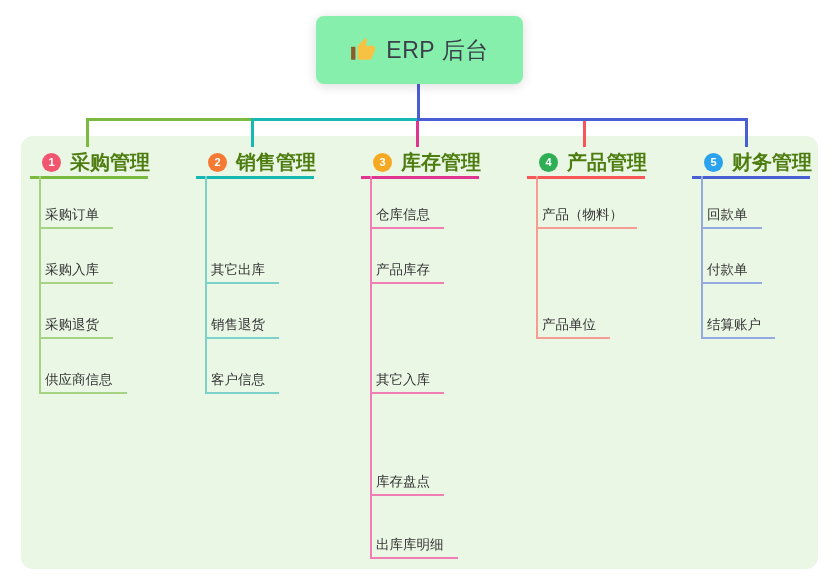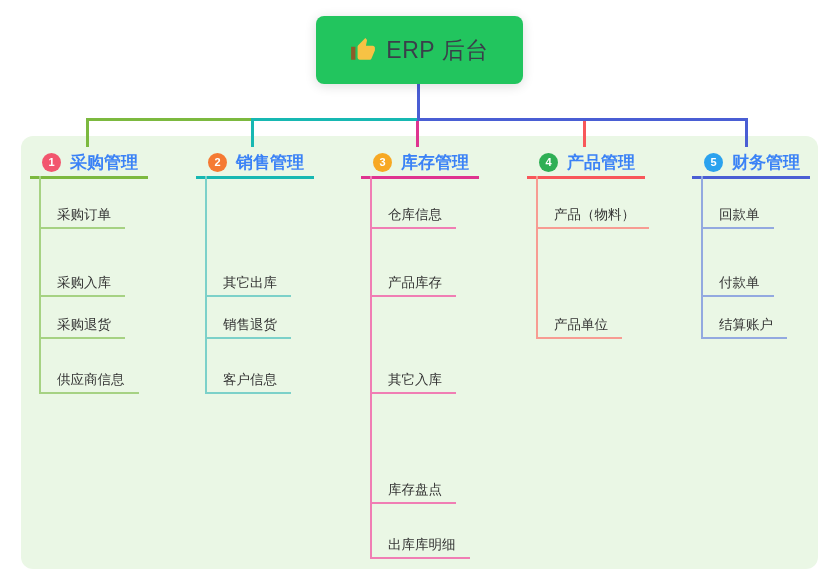--- a/index.html
+++ b/index.html
@@ -3,21 +3,21 @@
 <meta charset="utf-8">
 <style>
   html,body{margin:0;padding:0;background:#ffffff;}
   body{font-family:"Liberation Sans","DejaVu Sans",sans-serif;}
   #stage{position:relative;width:839px;height:588px;background:#ffffff;overflow:hidden;}
 
   
   #panel{position:absolute;left:21px;top:136px;width:797px;height:433px;border-radius:12px;}
 
   
-  #root-card{position:absolute;left:316px;top:16px;width:207px;height:68px;background:#22c55e;
+  #root-card{position:absolute;left:316px;top:16px;width:207px;height:68px;background:#86efac;
     border-radius:8px;box-shadow:0 2px 12px rgba(0,0,0,.14);display:flex;align-items:center;
     justify-content:center;gap:10px;z-index:5;}
   #root-card .root-title{font-size:23px;font-weight:500;color:#3a3f4a;letter-spacing:.5px;}
 
   
   .conn{position:absolute;z-index:1;}
   #stem  {left:417px;top:84px; width:3px;  height:37px;}
   #seg-1 {left:86px; top:118px;width:167px;height:3px;}
   #seg-2 {left:252px;top:118px;width:166px;height:3px;}
   #seg-3 {left:417px;top:118px;width:331px;height:3px;}
@@ -28,28 +28,28 @@
   #drop-5{left:745px;top:118px;width:3px;height:29px;}
 
   
   .branch{position:absolute;top:136px;width:166px;z-index:3;}
   .b1{left:30px}.b2{left:196px}.b3{left:361px}.b4{left:527px}.b5{left:692px}
   .hdr{margin-top:12px;height:28px;width:118px;display:flex;align-items:center;
        border-bottom:3px solid var(--c);cursor:pointer;}
   .badge{width:19px;height:19px;border-radius:50%;background:var(--bc);color:#fff;
        font-size:11px;font-weight:700;display:flex;align-items:center;justify-content:center;
        margin:0 9px 0 12px;flex:none;}
-  .hdr-title{font-size:17px;font-weight:600;color:#3b82f6;white-space:nowrap;}
+  .hdr-title{font-size:20px;font-weight:600;color:#4d7c0f;white-space:nowrap;}
   .spine{position:absolute;left:9px;top:40px;width:2px;background:var(--lc);}
   .len-3 .spine{height:163px}
   .len-4 .spine{height:218px}
   .len-7 .spine{height:383px}
-  .child{position:absolute;left:9px;line-height:24px;padding:0 14px 0 18px;
+  .child{position:absolute;left:9px;line-height:24px;padding:0 14px 0 6px;
        border-bottom:2px solid var(--lc);font-size:13.5px;color:#333;white-space:nowrap;cursor:pointer;}
-  .r1{top:67px}.r2{top:135px}.r3{top:177px}.r4{top:232px}.r5{top:287px}.r6{top:342px}.r7{top:397px}
+  .r1{top:67px}.r2{top:122px}.r3{top:177px}.r4{top:232px}.r5{top:287px}.r6{top:334px}.r7{top:397px}
 </style>
 </head>
 <body>
 
 <div id="stage">
 
   <div id="panel" style="background-color: rgb(234, 247, 229);"></div>
 
   <div class="conn" id="seg-1" style="background-color: rgb(124, 185, 63);"></div>
   <div class="conn" id="seg-2" style="background-color: rgb(23, 184, 178);"></div>

